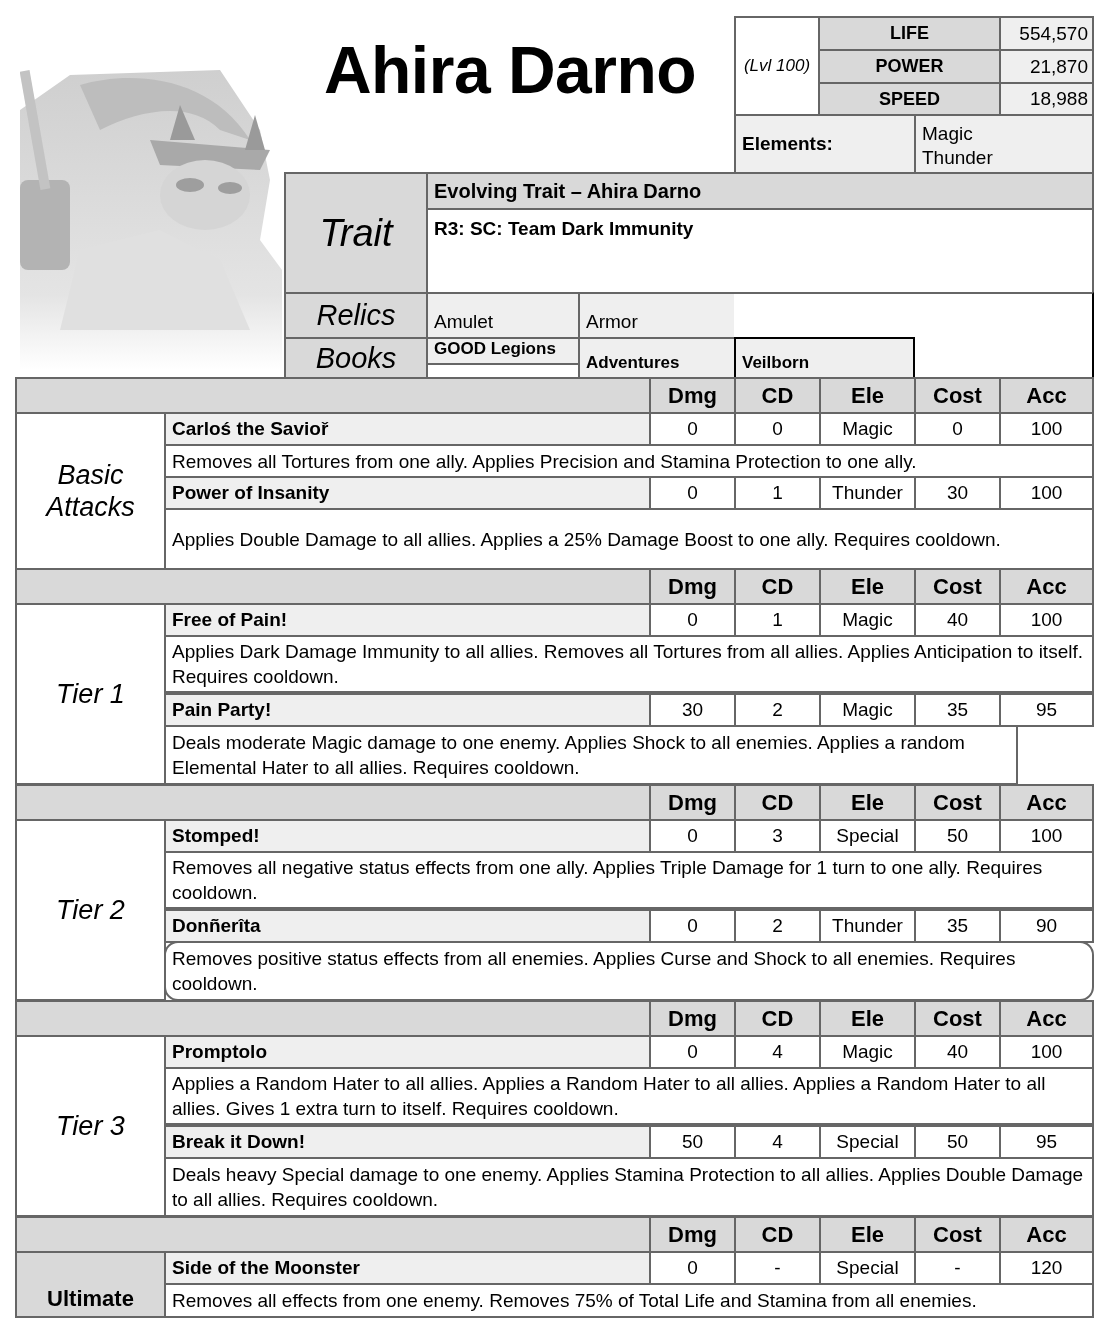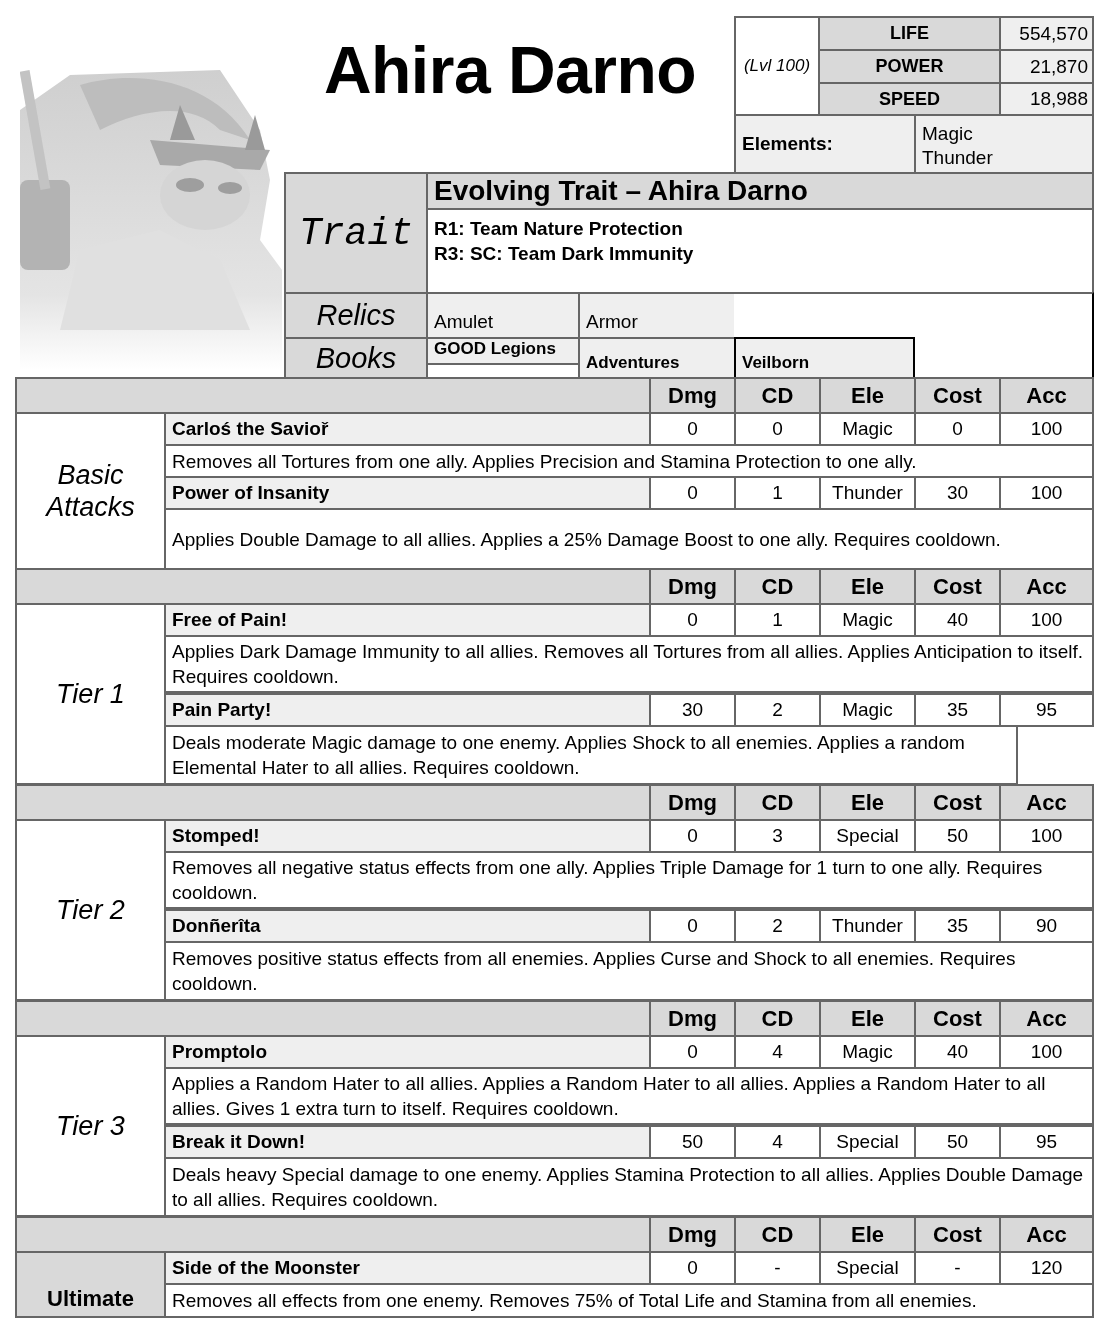--- a/index.html
+++ b/index.html
@@ -62,24 +62,23 @@
 
 <div class="abs b g1 c bold" style="left:818px;top:82px;width:183px;height:34px;font-size:18px;">SPEED</div>
 <div class="abs b g2" style="left:999px;top:82px;width:95px;height:34px;font-size:19px;display:flex;align-items:center;justify-content:flex-end;padding-right:4px;">18,988</div>
 
 <div class="abs b g2 l bold" style="left:734px;top:114px;width:182px;height:60px;font-size:19px;">Elements:</div>
 <div class="abs b g2" style="left:914px;top:114px;width:180px;height:60px;font-size:19px;padding:6px 0 0 6px;line-height:24px;">
   <div>Magic</div>
   <div>Thunder</div>
 </div>
 
-<div class="abs b g1 c it" style="left:284px;top:172px;width:144px;height:122px;font-size:38px;font-family:Liberation Mono, monospace;">Trait</div>
-<div class="abs b g1 l bold" style="left:426px;top:172px;width:668px;height:38px;font-size:28px;">Evolving Trait – Ahira Darno</div>
+<div class="abs b g1 c it" style="left:284px;top:172px;width:144px;height:122px;font-size:38px;">Trait</div>
+<div class="abs b g1 l bold" style="left:426px;top:172px;width:668px;height:38px;font-size:20px;">Evolving Trait – Ahira Darno</div>
 <div class="abs b w bold" style="left:426px;top:208px;width:668px;height:86px;font-size:19px;padding:6px 0 0 6px;line-height:25px;">
-  <div>R1: Team Nature Protection</div>
   <div>R3: SC: Team Dark Immunity</div>
 </div>
 
 <div class="abs b g1 c it" style="left:284px;top:292px;width:144px;height:47px;font-size:29px;">Relics</div>
 <div class="abs b g2" style="left:426px;top:292px;width:154px;height:47px;font-size:19px;display:flex;align-items:flex-end;padding:0 0 4px 6px;">Amulet</div>
 <div class="abs b g2" style="left:578px;top:292px;width:158px;height:47px;font-size:19px;display:flex;align-items:flex-end;padding:0 0 4px 6px;">Armor</div>
 <div class="abs w" style="left:734px;top:292px;width:360px;height:87px;border-top:2px solid #666;border-right:2px solid #000;"></div>
 
 <div class="abs b g1 c it" style="left:284px;top:337px;width:144px;height:42px;font-size:29px;">Books</div>
 <div class="abs b g2 bold" style="left:426px;top:337px;width:154px;height:28px;font-size:17px;display:flex;align-items:flex-end;padding:0 0 4px 6px;">GOOD Legions</div>
@@ -149,21 +148,21 @@
     <div class="abs b w c cell" style="left:819px;top:819px;width:97px;height:34px;">Special</div>
     <div class="abs b w c cell" style="left:914px;top:819px;width:87px;height:34px;">50</div>
     <div class="abs b w c cell" style="left:999px;top:819px;width:95px;height:34px;">100</div>
     <div class="abs b w desc" style="left:164px;top:851px;width:930px;height:58px;">Removes all negative status effects from one ally. Applies Triple Damage for 1 turn to one ally. Requires cooldown.</div>
     <div class="abs b g2 l name" style="left:164px;top:909px;width:487px;height:34px;">Donñerîta</div>
     <div class="abs b w c cell" style="left:649px;top:909px;width:87px;height:34px;">0</div>
     <div class="abs b w c cell" style="left:734px;top:909px;width:87px;height:34px;">2</div>
     <div class="abs b w c cell" style="left:819px;top:909px;width:97px;height:34px;">Thunder</div>
     <div class="abs b w c cell" style="left:914px;top:909px;width:87px;height:34px;">35</div>
     <div class="abs b w c cell" style="left:999px;top:909px;width:95px;height:34px;">90</div>
-    <div class="abs b w desc" style="left:164px;top:941px;width:930px;height:60px;">Removes positive status effects from all enemies. Applies Curse and Shock to all enemies. Requires cooldown.</div>
+    <div class="abs b w desc" style="left:164px;top:941px;width:930px;height:60px;border-radius:14px;">Removes positive status effects from all enemies. Applies Curse and Shock to all enemies. Requires cooldown.</div>
     <div class="abs b g1" style="left:15px;top:1000px;width:636px;height:37px;"></div>
     <div class="abs b g1 c hdr" style="left:649px;top:1000px;width:87px;height:37px;">Dmg</div>
     <div class="abs b g1 c hdr" style="left:734px;top:1000px;width:87px;height:37px;">CD</div>
     <div class="abs b g1 c hdr" style="left:819px;top:1000px;width:97px;height:37px;">Ele</div>
     <div class="abs b g1 c hdr" style="left:914px;top:1000px;width:87px;height:37px;">Cost</div>
     <div class="abs b g1 c hdr" style="left:999px;top:1000px;width:95px;height:37px;">Acc</div>
     <div class="abs b w tier c" style="left:15px;top:1035px;width:151px;height:182px;flex-direction:column;line-height:32px;">
       <div>Tier 3</div>
     </div>
     <div class="abs b g2 l name" style="left:164px;top:1035px;width:487px;height:34px;">Promptolo</div>

